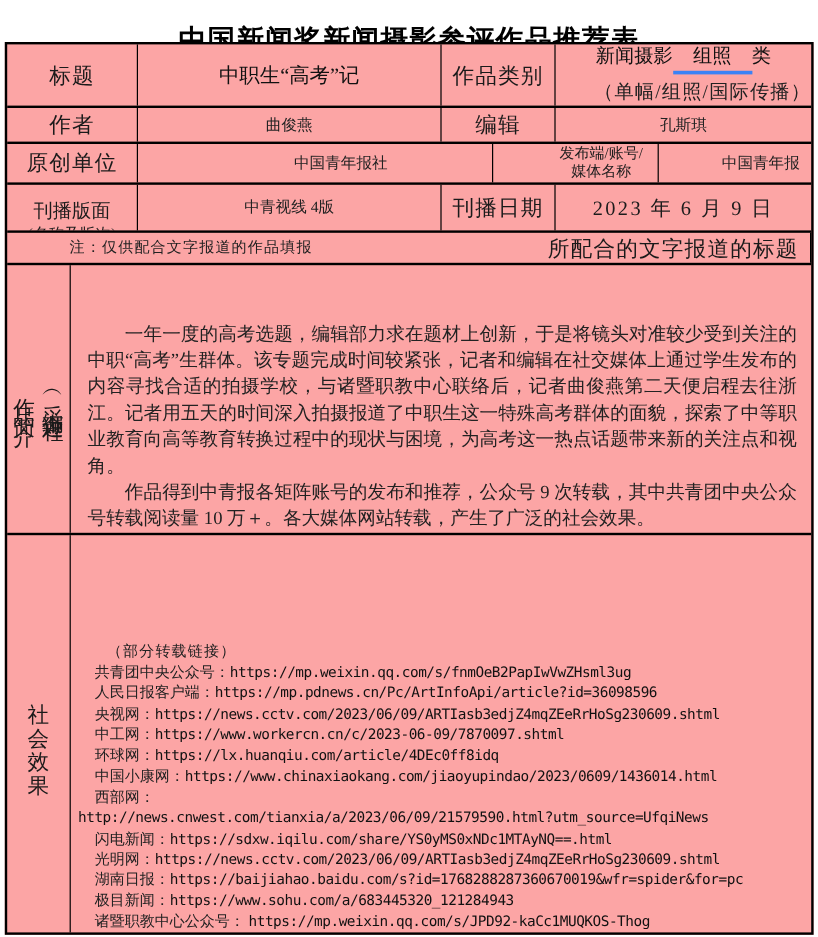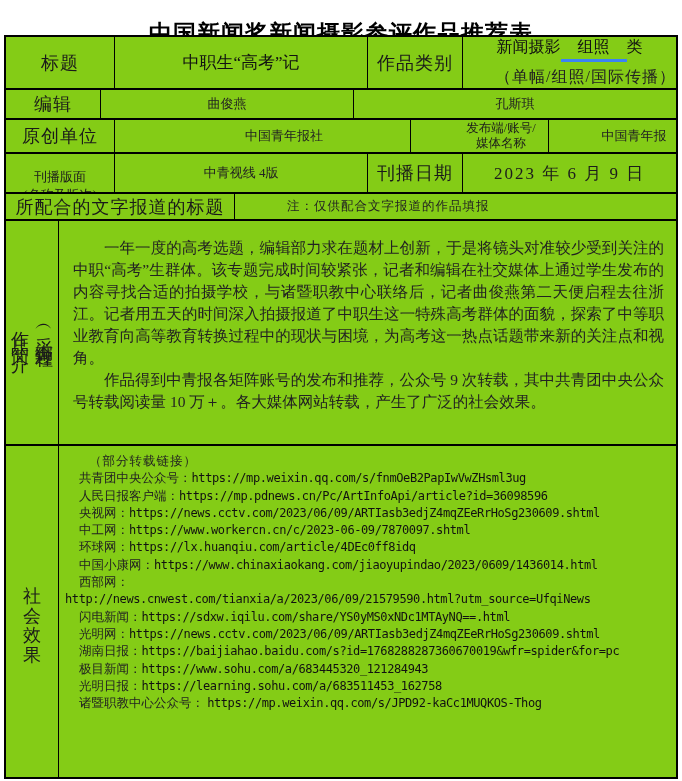--- a/index.html
+++ b/index.html
@@ -3,51 +3,51 @@
 <meta charset="utf-8">
 <style>
   html,body{margin:0;padding:0;background:#fff;}
   body{width:682px;height:781px;position:relative;overflow:hidden;
        font-family:"Liberation Serif",serif;color:#1c1c1c;}
   .title{position:absolute;top:18px;left:0;width:682px;text-align:center;
          font-family:"Liberation Sans",sans-serif;font-weight:700;
          font-size:23px;color:#000;letter-spacing:1px;}
   .tbl{position:absolute;left:4px;top:35px;width:674px;height:744px;
        border:2px solid #000;box-sizing:border-box;display:flex;flex-direction:column;
-       background:#84cc16;}
+       background:#fca5a5;}
   .row{display:flex;border-bottom:2px solid #000;box-sizing:border-box;flex:0 0 auto;}
   .row.last{border-bottom:none;flex:1 1 auto;min-height:0;}
   .cell{box-sizing:border-box;border-right:1px solid #000;display:flex;
         flex-direction:column;align-items:center;justify-content:center;
         text-align:center;overflow:hidden;}
   .cell.end{border-right:none;}
   .w1{width:109px;}.w2{width:253px;}.w3{width:95px;}.w4{flex:1;}
   .h1{height:53px;}.h2{height:30px;}.h3{height:34px;gap:43px;}.h4{height:40px;}
   .h5{height:43px;}.h6{height:27px;}.h7{height:225px;}
   .lbl{font-size:18px;letter-spacing:1px;color:#1a1a1a;}
   .lbl-sm{font-size:12.5px;line-height:15px;letter-spacing:0;}
-  .lbl-m{font-size:13px;line-height:20px;margin-top:24px;}
+  .lbl-m{font-size:16px;line-height:20px;margin-top:24px;}
   .sub{font-size:13px;line-height:16px;}
   .val-sm{font-size:13px;color:#222;}
   .val-md{font-size:17px;color:#111;}
   .date{font-size:17px;letter-spacing:2px;}
   .cat1{font-size:16px;color:#111;}
   .fill{display:inline-block;border-bottom:3px solid #3b82f6;padding:0 17px 1px 17px;}
   .cat2{font-size:16px;margin-top:5px;color:#222;letter-spacing:1px;margin-left:32px;}
   .url-cell{align-items:flex-start;justify-content:center;padding-left:13px;}
   .mono{font-family:"DejaVu Sans Mono",monospace;font-size:13px;letter-spacing:-0.4px;color:#111;}
   .w6a{width:229px;}
   .note-cell{align-items:flex-start;justify-content:center;padding-left:52px;}
   .note{font-size:12.5px;color:#222;letter-spacing:1px;}
   .wlab{width:53px;}
   .vwrap{display:flex;flex-direction:row;align-items:center;justify-content:center;gap:0px;}
   .vcol{writing-mode:vertical-lr;font-size:18px;letter-spacing:8px;color:#1a1a1a;line-height:24px;}
   .vcol2{writing-mode:vertical-lr;font-size:18px;letter-spacing:5px;color:#1a1a1a;line-height:24px;}
   .vone{writing-mode:vertical-lr;font-size:18px;letter-spacing:20px;color:#1a1a1a;}
-  .body-cell{align-items:stretch;justify-content:flex-start;text-align:left;}
+  .body-cell{align-items:stretch;justify-content:flex-end;text-align:left;margin-top:11px;}
   .summary{padding:16px 12px 0 14px;font-size:15.5px;line-height:22px;color:#222;}
   .summary p{margin:0;text-indent:2em;text-align:justify;}
   .links{padding:7px 4px 0 20px;font-size:12.5px;line-height:17.3px;color:#222;}
   .link-line{white-space:nowrap;}
   .link-hdr{padding-left:10px;letter-spacing:1px;}
   .outdent{margin-left:-14px;}
   .lnk-url{font-family:"DejaVu Sans Mono",monospace;font-size:12px;letter-spacing:-0.4px;color:#111;}
 </style>
 </head>
 <body>
@@ -60,22 +60,23 @@
     <div class="cell w1 lbl">标题</div>
     <div class="cell w2 val-md">中职生“高考”记</div>
     <div class="cell w3 lbl">作品类别</div>
     <div class="cell w4 end">
       <div class="cat1"><span>新闻摄影</span><span class="fill">组照</span><span>类</span></div>
       <div class="cat2">（单幅/组照/国际传播）</div>
     </div>
   </div>
 
   <div class="row h2">
+    <div class="cell w1 lbl">作者</div>
+    <div class="cell w2 val-sm">曲俊燕</div>
     <div class="cell w3 lbl">编辑</div>
-    <div class="cell w2 val-sm">曲俊燕</div>
     <div class="cell w4 end val-sm">孔斯琪</div>
   </div>
 
   <div class="row h3">
     <div class="cell w1 lbl">原创单位</div>
     <div class="cell w2 val-sm">中国青年报社</div>
     <div class="cell w3">
       <div class="lbl-sm">发布端/账号/</div>
       <div class="lbl-sm">媒体名称</div>
     </div>
@@ -87,24 +88,24 @@
       <div class="lbl-m">刊播版面</div>
       <div class="sub">(名称及版次)</div>
     </div>
     <div class="cell w2 val-sm">中青视线 4版</div>
     <div class="cell w3 lbl">刊播日期</div>
     <div class="cell w4 end date">2023 年 6 月 9 日</div>
   </div>
 
 
   <div class="row h6">
-    <div class="cell w6a lbl">所配合的文字报道的标题</div>
     <div class="cell w4 end note-cell">
       <span class="note">注：仅供配合文字报道的作品填报</span>
     </div>
+    <div class="cell w6a lbl">所配合的文字报道的标题</div>
   </div>
 
   <div class="row h7">
     <div class="cell wlab">
       <div class="vwrap">
         <div class="vcol">作品简介</div>
         <div class="vcol2">（采编过程）</div>
       </div>
     </div>
     <div class="cell w4 end body-cell">
@@ -127,19 +128,18 @@
           <div class="link-line"><span>央视网：</span><span class="lnk-url">https://news.cctv.com/2023/06/09/ARTIasb3edjZ4mqZEeRrHoSg230609.shtml</span></div>
           <div class="link-line"><span>中工网：</span><span class="lnk-url">https://www.workercn.cn/c/2023-06-09/7870097.shtml</span></div>
           <div class="link-line"><span>环球网：</span><span class="lnk-url">https://lx.huanqiu.com/article/4DEc0ff8idq</span></div>
           <div class="link-line"><span>中国小康网：</span><span class="lnk-url">https://www.chinaxiaokang.com/jiaoyupindao/2023/0609/1436014.html</span></div>
           <div class="link-line"><span>西部网：</span></div>
           <div class="link-line outdent"><span class="lnk-url">http://news.cnwest.com/tianxia/a/2023/06/09/21579590.html?utm_source=UfqiNews</span></div>
           <div class="link-line"><span>闪电新闻：</span><span class="lnk-url">https://sdxw.iqilu.com/share/YS0yMS0xNDc1MTAyNQ==.html</span></div>
           <div class="link-line"><span>光明网：</span><span class="lnk-url">https://news.cctv.com/2023/06/09/ARTIasb3edjZ4mqZEeRrHoSg230609.shtml</span></div>
           <div class="link-line"><span>湖南日报：</span><span class="lnk-url">https://baijiahao.baidu.com/s?id=1768288287360670019&amp;wfr=spider&amp;for=pc</span></div>
           <div class="link-line"><span>极目新闻：</span><span class="lnk-url">https://www.sohu.com/a/683445320_121284943</span></div>
-          <div class="link-line"><span>光明日报：</span><span class="lnk-url">https://learning.sohu.com/a/683511453_162758</span></div>
           <div class="link-line"><span>诸暨职教中心公众号： </span><span class="lnk-url">https://mp.weixin.qq.com/s/JPD92-kaCc1MUQKOS-Thog</span></div>
         </div>
     </div>
   </div>
 
 </div>
 
 </body></html>

